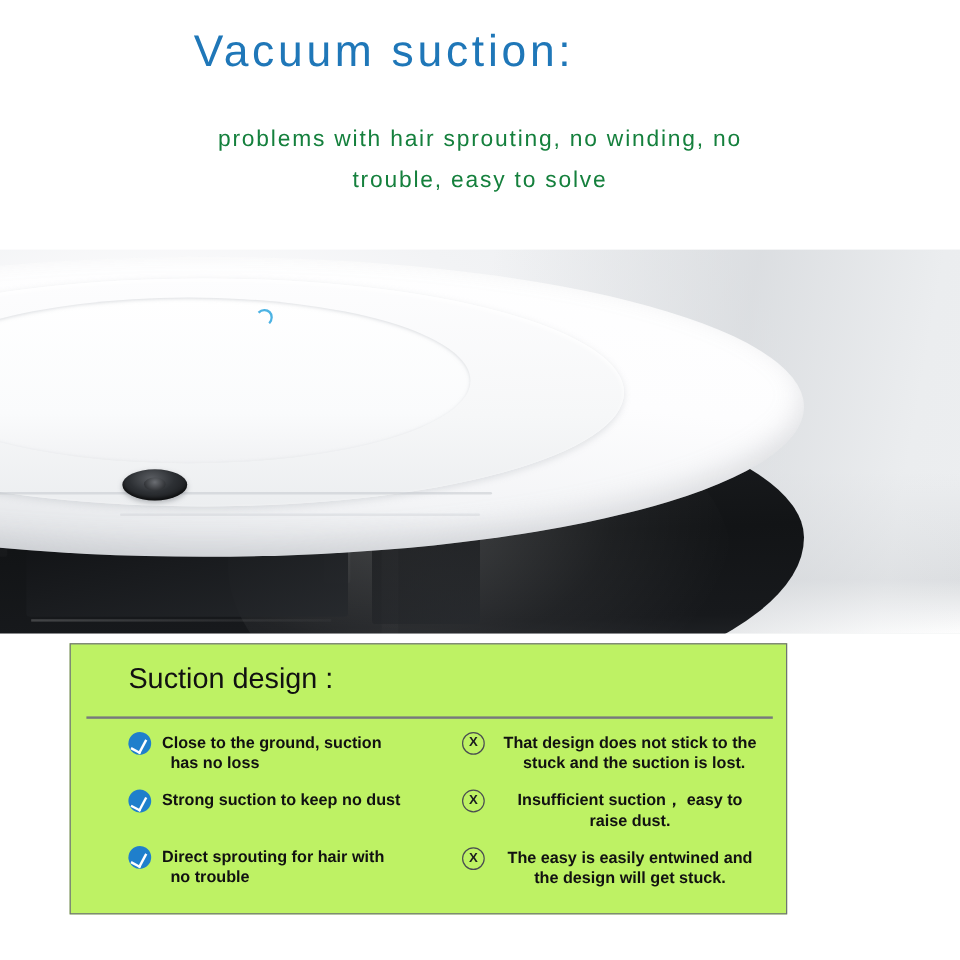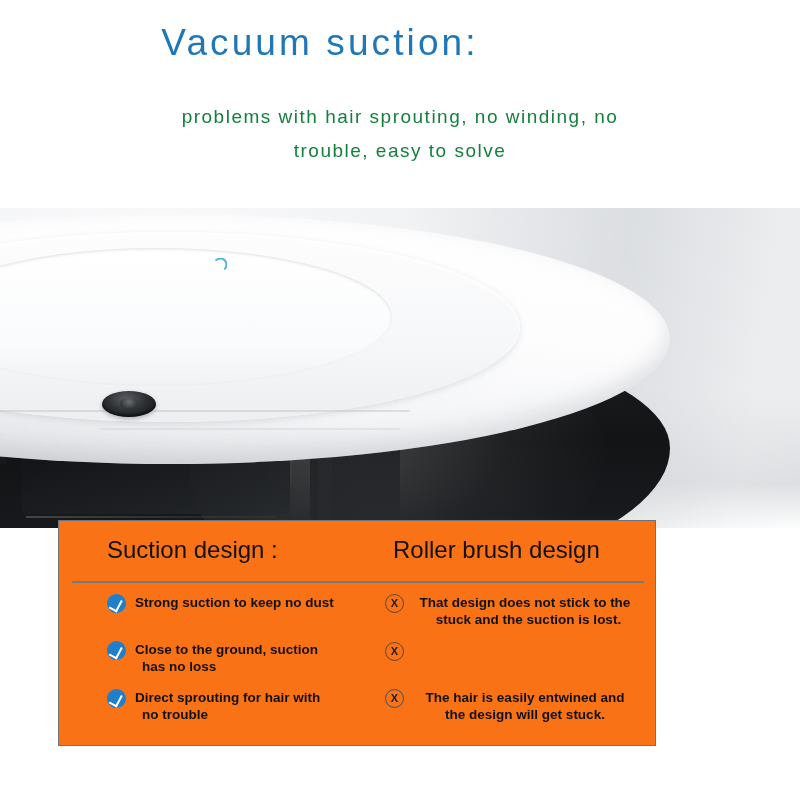--- a/index.html
+++ b/index.html
@@ -195,25 +195,25 @@
     border: 2px solid #2ea6df;
     border-radius: 50% 50% 50% 0;
     border-bottom-color: transparent;
     border-left-color: transparent;
   }
 
   
   .compare-box {
     position: absolute;
     left: 58px;
-    top: 520px;
+    top: 536px;
     width: 598px;
     height: 226px;
     border: 1px solid #6f7276;
-    background: #f97316;
+    background: #bef264;
     box-sizing: border-box;
   }
   .compare-head {
     position: absolute;
     top: 10px;
     left: 0;
     width: 598px;
     height: 42px;
   }
   .head-cell {
@@ -356,72 +356,75 @@
       </div>
     </div>
 
   </div>
 </div>
 
 <div class="compare-box">
 
   <div class="compare-head">
     <div class="head-cell head-left">Suction design :</div>
-    <div class="head-cell head-right">Roller brush design</div>
   </div>
 
   <div class="head-rule"></div>
 
   <div class="columns">
 
     <div class="col col-left">
-
-      <div class="row">
-        <span class="icon-check"></span>
-        <span class="row-text">
-          <span>Strong suction to keep no dust</span>
-        </span>
-      </div>
 
       <div class="row">
         <span class="icon-check"></span>
         <span class="row-text">
           <span>Close to the ground, suction</span>
           <span class="cont">has no loss</span>
         </span>
       </div>
 
       <div class="row">
         <span class="icon-check"></span>
         <span class="row-text">
+          <span>Strong suction to keep no dust</span>
+        </span>
+      </div>
+
+      <div class="row">
+        <span class="icon-check"></span>
+        <span class="row-text">
           <span>Direct sprouting for hair with</span>
           <span class="cont">no trouble</span>
         </span>
       </div>
 
     </div>
 
     <div class="col col-right">
 
       <div class="row">
         <span class="icon-x">X</span>
         <span class="row-text">
           <span>That design does not stick to the</span>
           <span class="cont">stuck and the suction is lost.</span>
         </span>
       </div>
 
       <div class="row">
         <span class="icon-x">X</span>
+        <span class="row-text">
+          <span>Insufficient suction， easy to</span>
+          <span class="cont-flush">raise dust.</span>
+        </span>
       </div>
 
       <div class="row">
         <span class="icon-x">X</span>
         <span class="row-text">
-          <span>The hair is easily entwined and</span>
+          <span>The easy is easily entwined and</span>
           <span class="cont-flush">the design will get stuck.</span>
         </span>
       </div>
 
     </div>
 
   </div>
 </div>
 
 </body></html>

